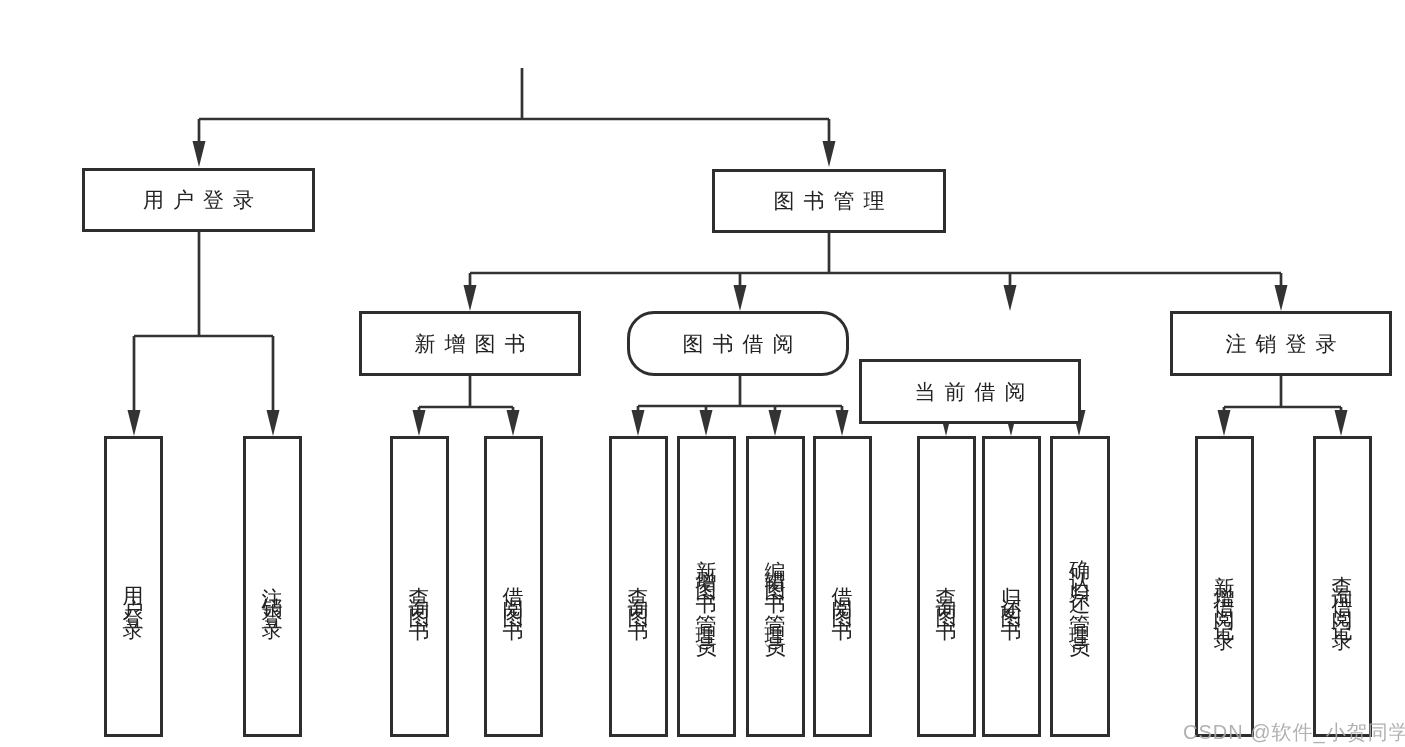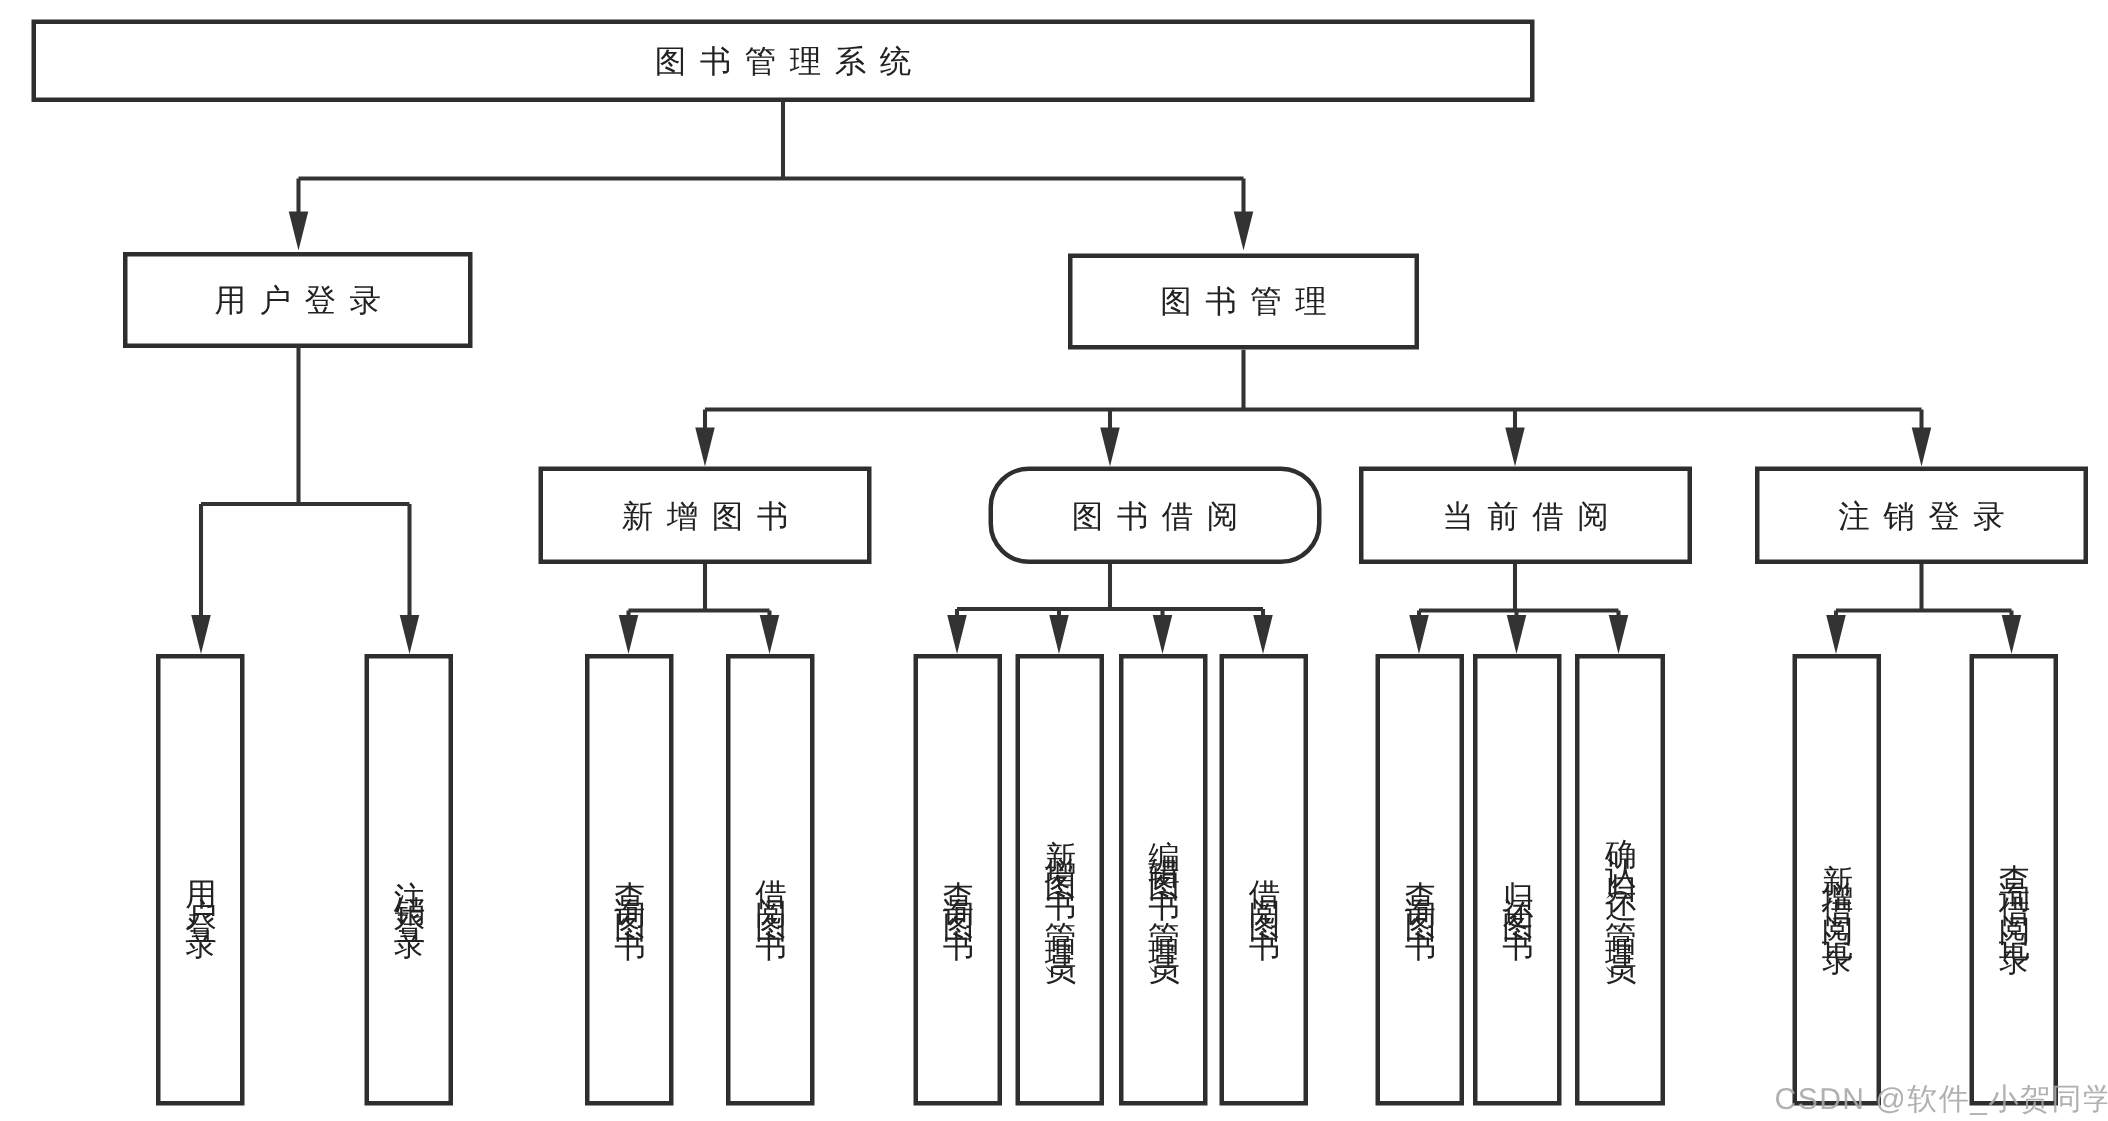--- a/index.html
+++ b/index.html
@@ -39,22 +39,22 @@
     letter-spacing: 11px;
     margin-bottom: -11px;
     color: #222222;
   }
   
   .n-root  { left: 21px;   top: 13px;  width: 1002px; height: 55px; }
   .n-login { left: 82px;   top: 168px; width: 233px;  height: 64px; }
   .n-mgmt  { left: 712px;  top: 169px; width: 234px;  height: 64px; font-family: Liberation Serif, serif; }
   .n-l3    { top: 311px; width: 222px; height: 65px; }
   .n-new   { left: 359px; }
-  .n-bor   { left: 659px; border-radius: 27px; }
-  .n-cur   { left: 906px; }
+  .n-bor   { left: 627px; border-radius: 27px; }
+  .n-cur   { left: 859px; margin-top: 48px; }
   .n-rec   { left: 1170px; }
   
   .lf-1  { left: 104px; }
   .lf-2  { left: 243px; }
   .lf-3  { left: 390px; }
   .lf-4  { left: 484px; }
   .lf-5  { left: 609px; }
   .lf-6  { left: 677px; }
   .lf-7  { left: 746px; }
   .lf-8  { left: 813px; }
@@ -112,23 +112,20 @@
       <polygon points="768.5,410 781.5,410 775,436"></polygon>
       <polygon points="835.5,410 848.5,410 842,436"></polygon>
       <polygon points="939.5,410 952.5,410 946,436"></polygon>
       <polygon points="1004.5,410 1017.5,410 1011,436"></polygon>
       <polygon points="1072.5,410 1085.5,410 1079,436"></polygon>
       <polygon points="1217.5,410 1230.5,410 1224,436"></polygon>
       <polygon points="1334.5,410 1347.5,410 1341,436"></polygon>
     </g>
   </svg>
 
-  <div class="node n-root">
-    <span>图书管理系统</span>
-  </div>
 
   <div class="node n-login">
     <span>用户登录</span>
   </div>
   <div class="node n-mgmt">
     <span>图书管理</span>
   </div>
 
   <div class="node n-l3 n-new">
     <span>新增图书</span>

